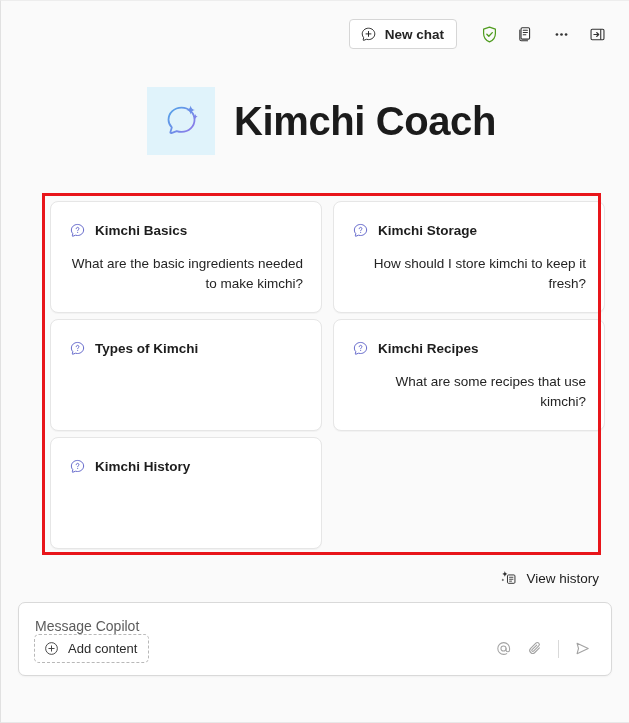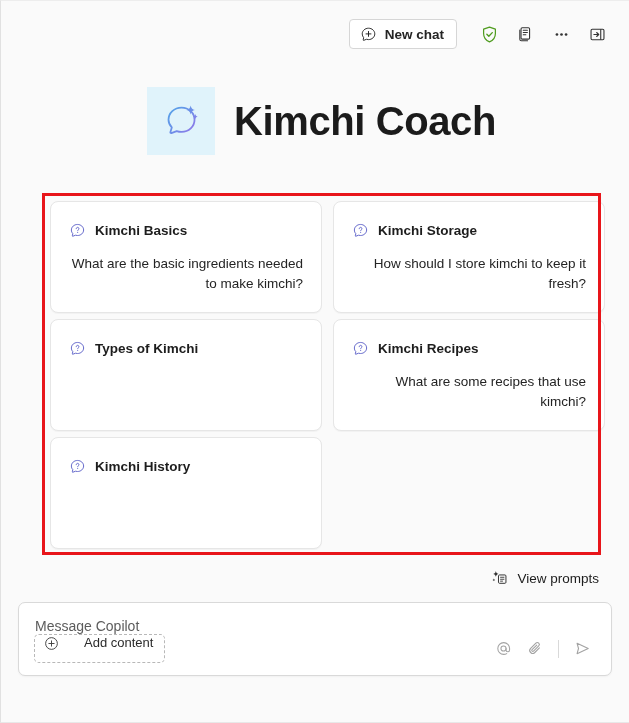--- a/index.html
+++ b/index.html
@@ -205,21 +205,22 @@
   }
 
   .composer-footer {
     display: flex;
     align-items: center;
     justify-content: space-between;
   }
 
   .add-content-btn {
     display: inline-flex;
-    gap: 24px;
+    align-items: center;
+    gap: 8px;
     border: 1px dashed #b8b8b8;
     border-radius: 5px;
     background: transparent;
     height: 29px;
     padding: 0 11px 0 8px;
     font-size: 13px;
     color: #2b2b2b;
     cursor: pointer;
   }
 
@@ -408,21 +409,21 @@
   <div class="view-prompts-row">
     <button class="view-prompts-btn">
       <span style="display:inline-flex;">
         <svg width="18" height="18" viewBox="0 0 20 20" fill="none">
           <path d="M9.4 6.6h6.1c.6 0 1.1.5 1.1 1.1v7.1c0 .6-.5 1.1-1.1 1.1H9.4c-.6 0-1.1-.5-1.1-1.1V7.7c0-.6.5-1.1 1.1-1.1Z" stroke="#333" stroke-width="1.1" fill="none"></path>
           <path d="M10.6 9.2h3.8M10.6 11.4h3.8M10.6 13.5h2.2" stroke="#333" stroke-width="1" stroke-linecap="round"></path>
           <path d="M5.4 2.3c.4 2 1.1 2.8 3 3.2-1.9.4-2.6 1.2-3 3.2-.4-2-1.1-2.8-3-3.2 1.9-.4 2.6-1.2 3-3.2Z" fill="#333"></path>
           <path d="M3.2 10.5c.2 1 .55 1.4 1.5 1.6-.95.2-1.3.6-1.5 1.6-.2-1-.55-1.4-1.5-1.6.95-.2 1.3-.6 1.5-1.6Z" fill="#333"></path>
         </svg>
       </span>
-      <span>View prompts</span>
+      <span>View history</span>
     </button>
   </div>
 
   <div class="composer-wrap">
     <div class="composer">
 
       <div class="composer-placeholder">Message Copilot</div>
 
       <div class="composer-footer">
 

